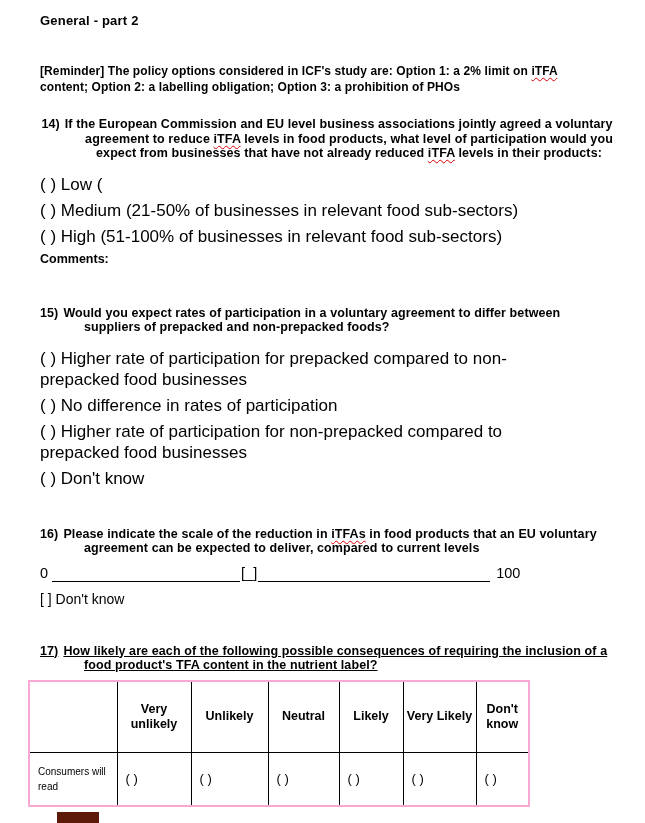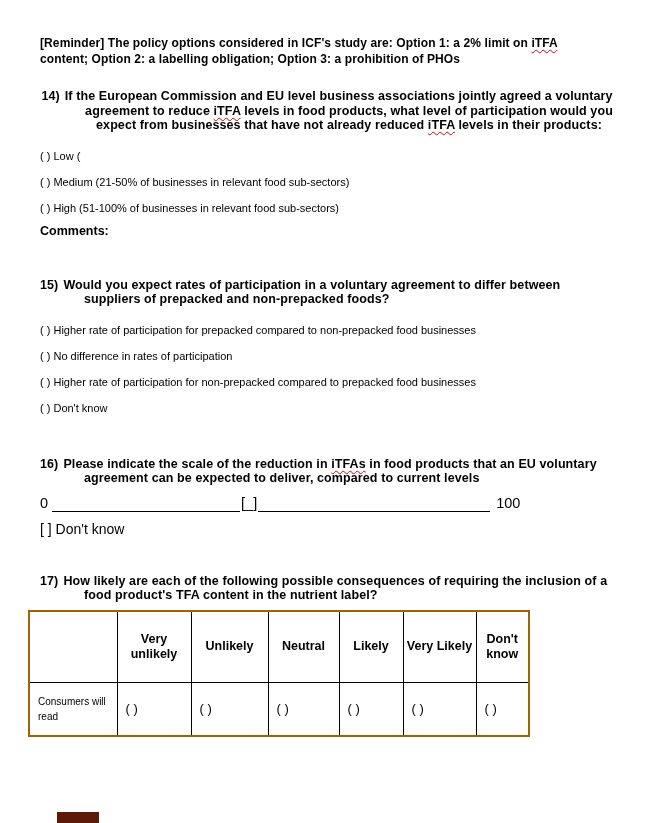--- a/index.html
+++ b/index.html
@@ -9,52 +9,53 @@
   }
   .content{position:absolute;left:40px;top:0;width:570px;}
   .page-title{margin:13px 0 0 0;font-size:13px;font-weight:bold;letter-spacing:.2px;}
   .reminder{margin:36px 0 0 0;font-size:12px;font-weight:bold;line-height:15.5px;width:530px;letter-spacing:.1px;}
   .q-text{font-size:12.5px;font-weight:bold;line-height:14.5px;width:530px;
           padding-left:44px;text-indent:-44px;letter-spacing:.1px;}
   .q-text .qnum{padding-right:5px;}
   #q14-text{margin:22px 0 0 0;text-align:center;}
   #q15-text{margin:40px 0 0 0;}
   #q16-text{margin:38px 0 0 0;}
-  #q17-text{margin:37px 0 0 0;}
+  #q17-text{margin:37px 0 0 0;text-decoration:underline;}
   .sq{text-decoration-line:underline;text-decoration-style:wavy;
       text-decoration-color:#dd0000;text-decoration-thickness:1px;text-underline-offset:2px;}
   .options{margin-top:13px;}
-  .option{font-size:11px;line-height:21px;margin:0 0 5px 0;width:512px;}
+  .option{font-size:17px;line-height:21px;margin:0 0 5px 0;width:512px;}
   .comments{font-size:12.5px;font-weight:bold;margin-top:3px;}
   
   .scale-row{margin-top:9px;display:flex;align-items:flex-end;width:492px;font-size:14.5px;line-height:17px;}
   .scale-row .endcap{padding:0 4px 0 0;}
   .scale-row .endcap.right{padding:0 0 0 6px;}
   .scale-line{border-bottom:1px solid #000;height:15px;}
   .scale-line.left{width:188px;}
   .scale-line.right{width:232px;}
   .scale-handle{padding:0 1px;}
   .dk-line{font-size:14px;margin-top:9px;}
   
-  .likert{border-collapse:collapse;border:2px solid #a16207;table-layout:fixed;
+  .likert{border-collapse:collapse;border:2px solid #f9a8d4;table-layout:fixed;
           margin:7px 14px 0 -12px;width:500px;}
   .likert col.c0{width:88px}.likert col.c1{width:74px}.likert col.c2{width:77px}
   .likert col.c3{width:71px}.likert col.c4{width:64px}.likert col.c5{width:73px}
   .likert col.c6{width:53px}
   .likert th,.likert td{border:1px solid #000;vertical-align:middle;}
   .likert th{height:66px;font-size:12.5px;font-weight:bold;text-align:center;line-height:15px;padding:2px;}
   .likert td{height:48px;font-size:10px;line-height:15px;padding:2px 2px 2px 8px;text-align:left;}
   .likert td.radio-cell{font-size:13px;}
   .partial-button{position:absolute;left:57px;top:812px;width:42px;height:11px;background:#5e1a08;}
 </style>
 </head>
 <body>
 
 <div class="content">
 
+  <h1 class="page-title">General - part 2</h1>
 
   <p class="reminder"><span>[Reminder] The policy options considered in ICF's study are: Option 1: a 2% limit on </span><span class="sq">iTFA</span><span> content; Option 2: a labelling obligation; Option 3: a prohibition of PHOs</span></p>
 
   <p class="q-text" id="q14-text"><span class="qnum">14)</span><span>If the European Commission and EU level business associations jointly agreed a voluntary agreement to reduce </span><span class="sq">iTFA</span><span> levels in food  products, what level of participation would you expect from businesses that have not already reduced </span><span class="sq">iTFA</span><span> levels in their products:</span></p>
 
   <div class="options">
     <p class="option">( ) Low (</p>
     <p class="option">( ) Medium (21-50% of businesses in relevant food sub-sectors)</p>
     <p class="option">( ) High (51-100% of businesses in relevant food sub-sectors)</p>
   </div>

